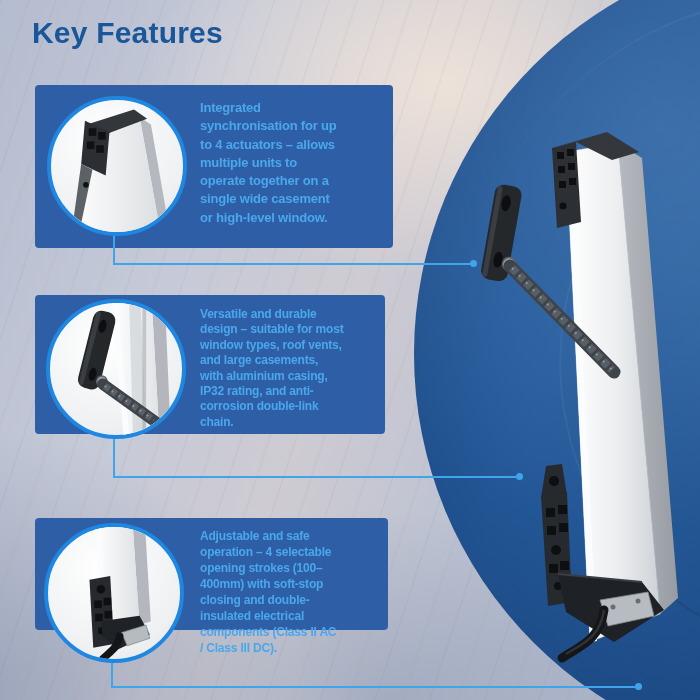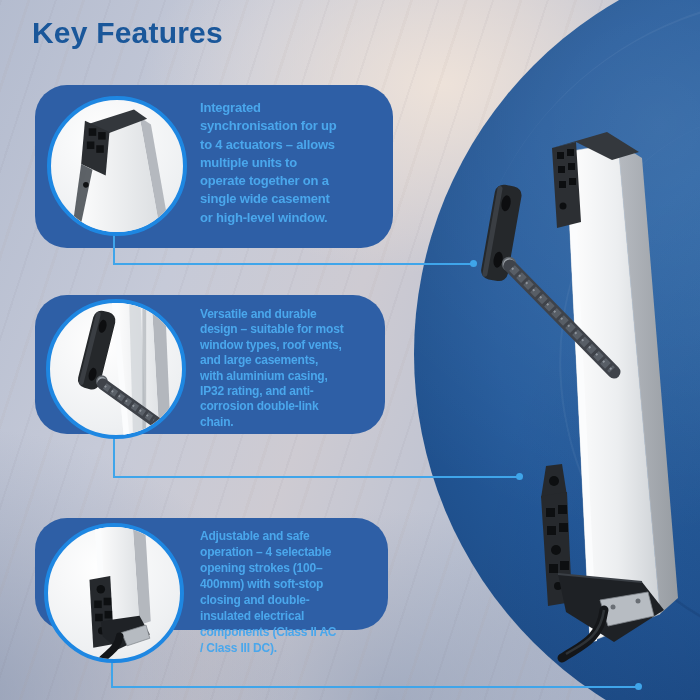--- a/index.html
+++ b/index.html
@@ -33,21 +33,21 @@
   .hero-circle::after{
     content:"";position:absolute;inset:20% 25% 14% 18%;border-radius:50%;
     border-bottom:3px solid rgba(0,10,40,0.10);border-left:2px solid rgba(255,255,255,0.05);
     transform:rotate(-12deg);
   }
   .page-title{
     position:absolute;left:32px;top:16px;margin:0;
     font-size:30px;font-weight:700;color:var(--title-text,#1a579a);letter-spacing:0.2px;
   }
   .card{
-    position:absolute;background:var(--card-bg,#2e5fa6);border-radius:32px;
+    position:absolute;background:var(--card-bg,#2e5fa6);border-radius:4px;
   }
   #card-0{left:35px;top:85px;width:358px;height:163px;}
   #card-1{left:35px;top:295px;width:350px;height:139px;}
   #card-2{left:35px;top:518px;width:353px;height:112px;}
   .card-text{
     position:absolute;left:165px;color:var(--card-text,#4aa7ec);
     font-weight:700;white-space:pre;letter-spacing:-0.2px;
   }
   #card-0 .card-text{top:14px;font-size:13px;line-height:18.3px;}
   #card-1 .card-text{top:12px;font-size:12px;line-height:15.4px;}

